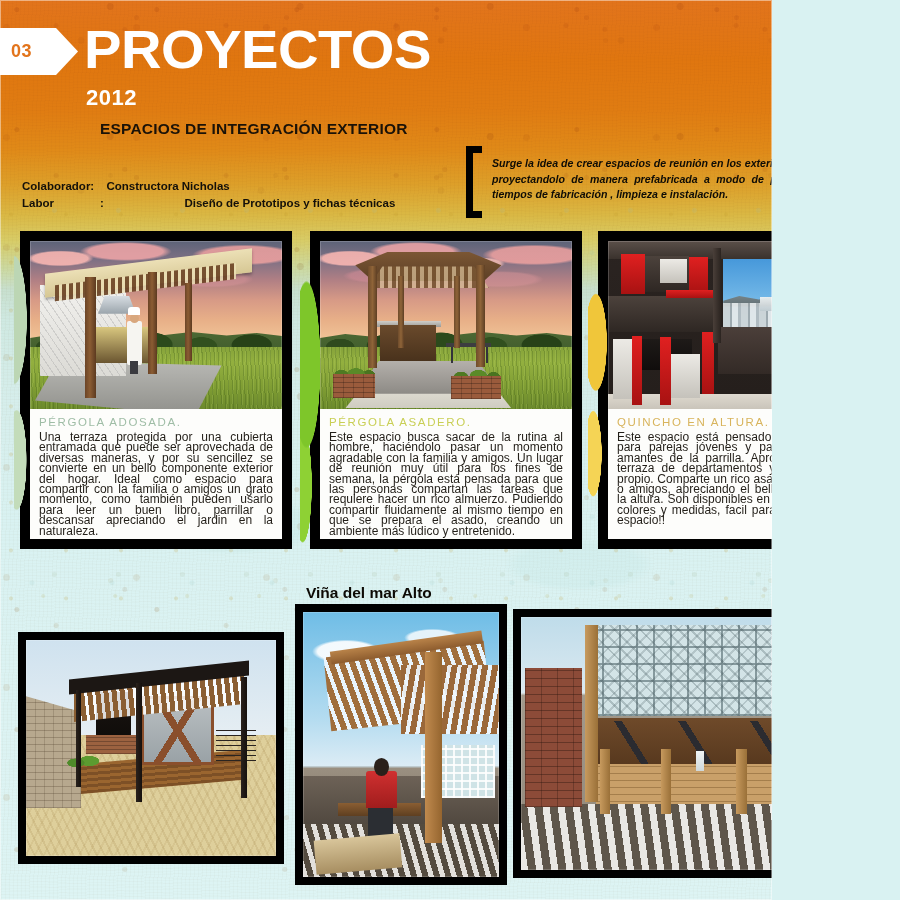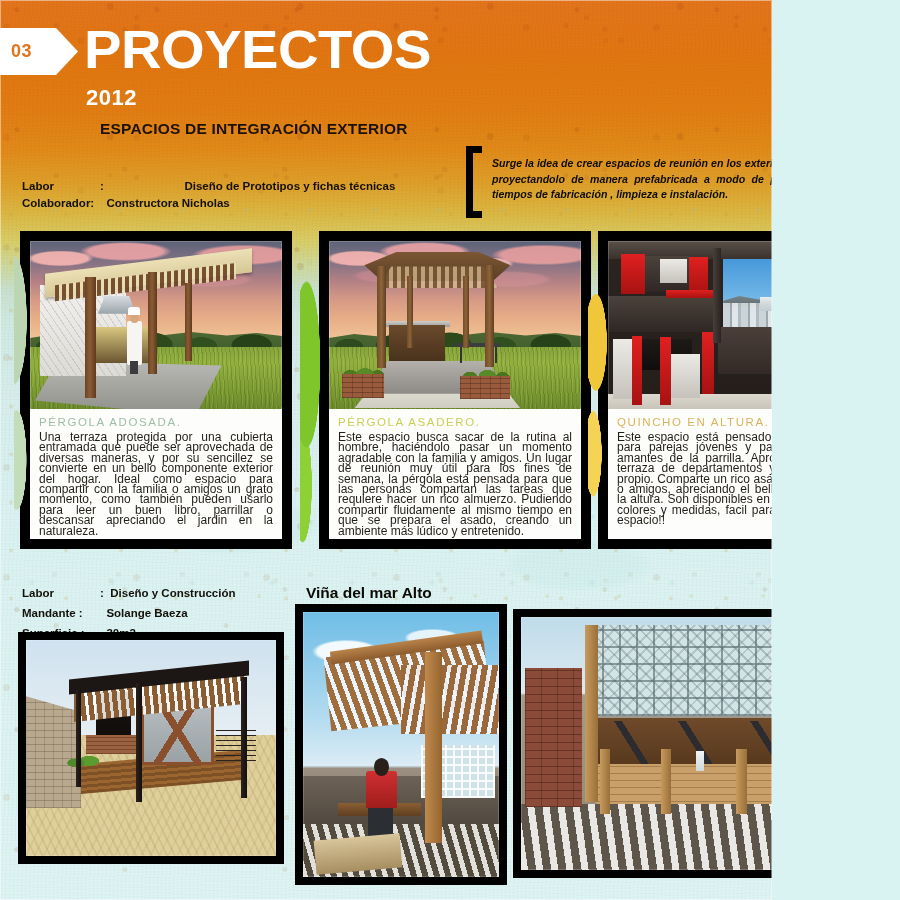--- a/index.html
+++ b/index.html
@@ -133,21 +133,21 @@
     margin-bottom:4px; font-family:"Liberation Sans", sans-serif;
   }
   .cap p {
     font-size:12px; line-height:10.4px; color:#221e18;
     text-align:justify; font-family:"Liberation Sans", sans-serif;
   }
 
   #panel1 { left:20px; top:231px; width:272px; height:318px; }
   #panel1 .ph { height:182px; }
   #panel1 .cap { height:130px; }
-  #panel2 { left:319px; top:231px; width:272px; height:318px; }
+  #panel2 { left:310px; top:231px; width:272px; height:318px; }
   #panel2 .ph { height:182px; }
   #panel2 .cap { height:130px; }
   #panel3 { left:598px; top:231px; width:282px; height:318px; }
   #panel3 .ph { height:182px; }
   #panel3 .cap { height:130px; }
 
   
   .greenblob {
     position:absolute; top:231px; width:26px; height:318px; z-index:3;
     pointer-events:none;
@@ -481,24 +481,24 @@
 
   <div class="badge">
     <span class="badge-num">03</span>
   </div>
   <div class="title-main">PROYECTOS</div>
   <div class="title-year">2012</div>
   <div class="title-sub">ESPACIOS DE INTEGRACIÓN EXTERIOR</div>
 
   <div class="meta meta-top">
     <div>
+      <span class="lbl">Colaborador:</span>&nbsp;&nbsp;<span class="val">Constructora Nicholas</span>
+    </div>
+    <div>
       <span class="lbl">Labor</span><span class="lbl">:</span>&nbsp;&nbsp;<span class="val">Diseño de Prototipos y fichas técnicas</span>
-    </div>
-    <div>
-      <span class="lbl">Colaborador:</span>&nbsp;&nbsp;<span class="val">Constructora Nicholas</span>
     </div>
   </div>
 
   <div class="quote" id="quote-top">
     <span class="brk l"></span>
     <span class="brk r"></span>
     <div class="qtext">Surge la idea de crear espacios de reunión en los exteriores de lavivienda, proyectandolo de manera prefabricada a modo de piezas,optimizando tiempos de fabricación , limpieza e instalación.</div>
   </div>
 
   <div class="greenblob" id="gb1"></div>
@@ -594,31 +594,20 @@
       </div>
     </div>
     <div class="cap">
       <h4 style="color: rgb(216, 180, 92);">QUINCHO EN ALTURA.</h4>
       <p>Este espacio está pensado más que nada para parejas jóvenes y para los hombres amantes de la parrilla. Aprovecha mejor tu terraza de departamentos y dale un estilo propio. Comparte un rico asado con tu familia o amigos, apreciando el bello paisoje desde la altura. Son disponibles en una variedad de colores y medidas, facil para adaptarse a tu espacio!!</p>
     </div>
   </div>
 
   <div class="lower-loc">Viña del mar Alto</div>
 
-  <div class="meta meta-bot">
-    <div>
-      <span class="lbl">Labor</span><span>:</span>&nbsp;&nbsp;<span class="val">Diseño y Construcción</span>
-    </div>
-    <div>
-      <span class="lbl">Mandante :</span>&nbsp;&nbsp;<span class="val">Solange Baeza</span>
-    </div>
-    <div>
-      <span class="lbl">Superficie :</span>&nbsp;&nbsp;<span class="val">30m2</span>
-    </div>
-  </div>
 
 
   <div id="bimg1">
     <div class="ph">
       <div class="scene" id="b1">
         <div class="sand"></div>
         <div class="rockwall"></div>
         <div class="deckw"></div>
         <div class="chim"></div>
         <div class="brickrow"></div>

